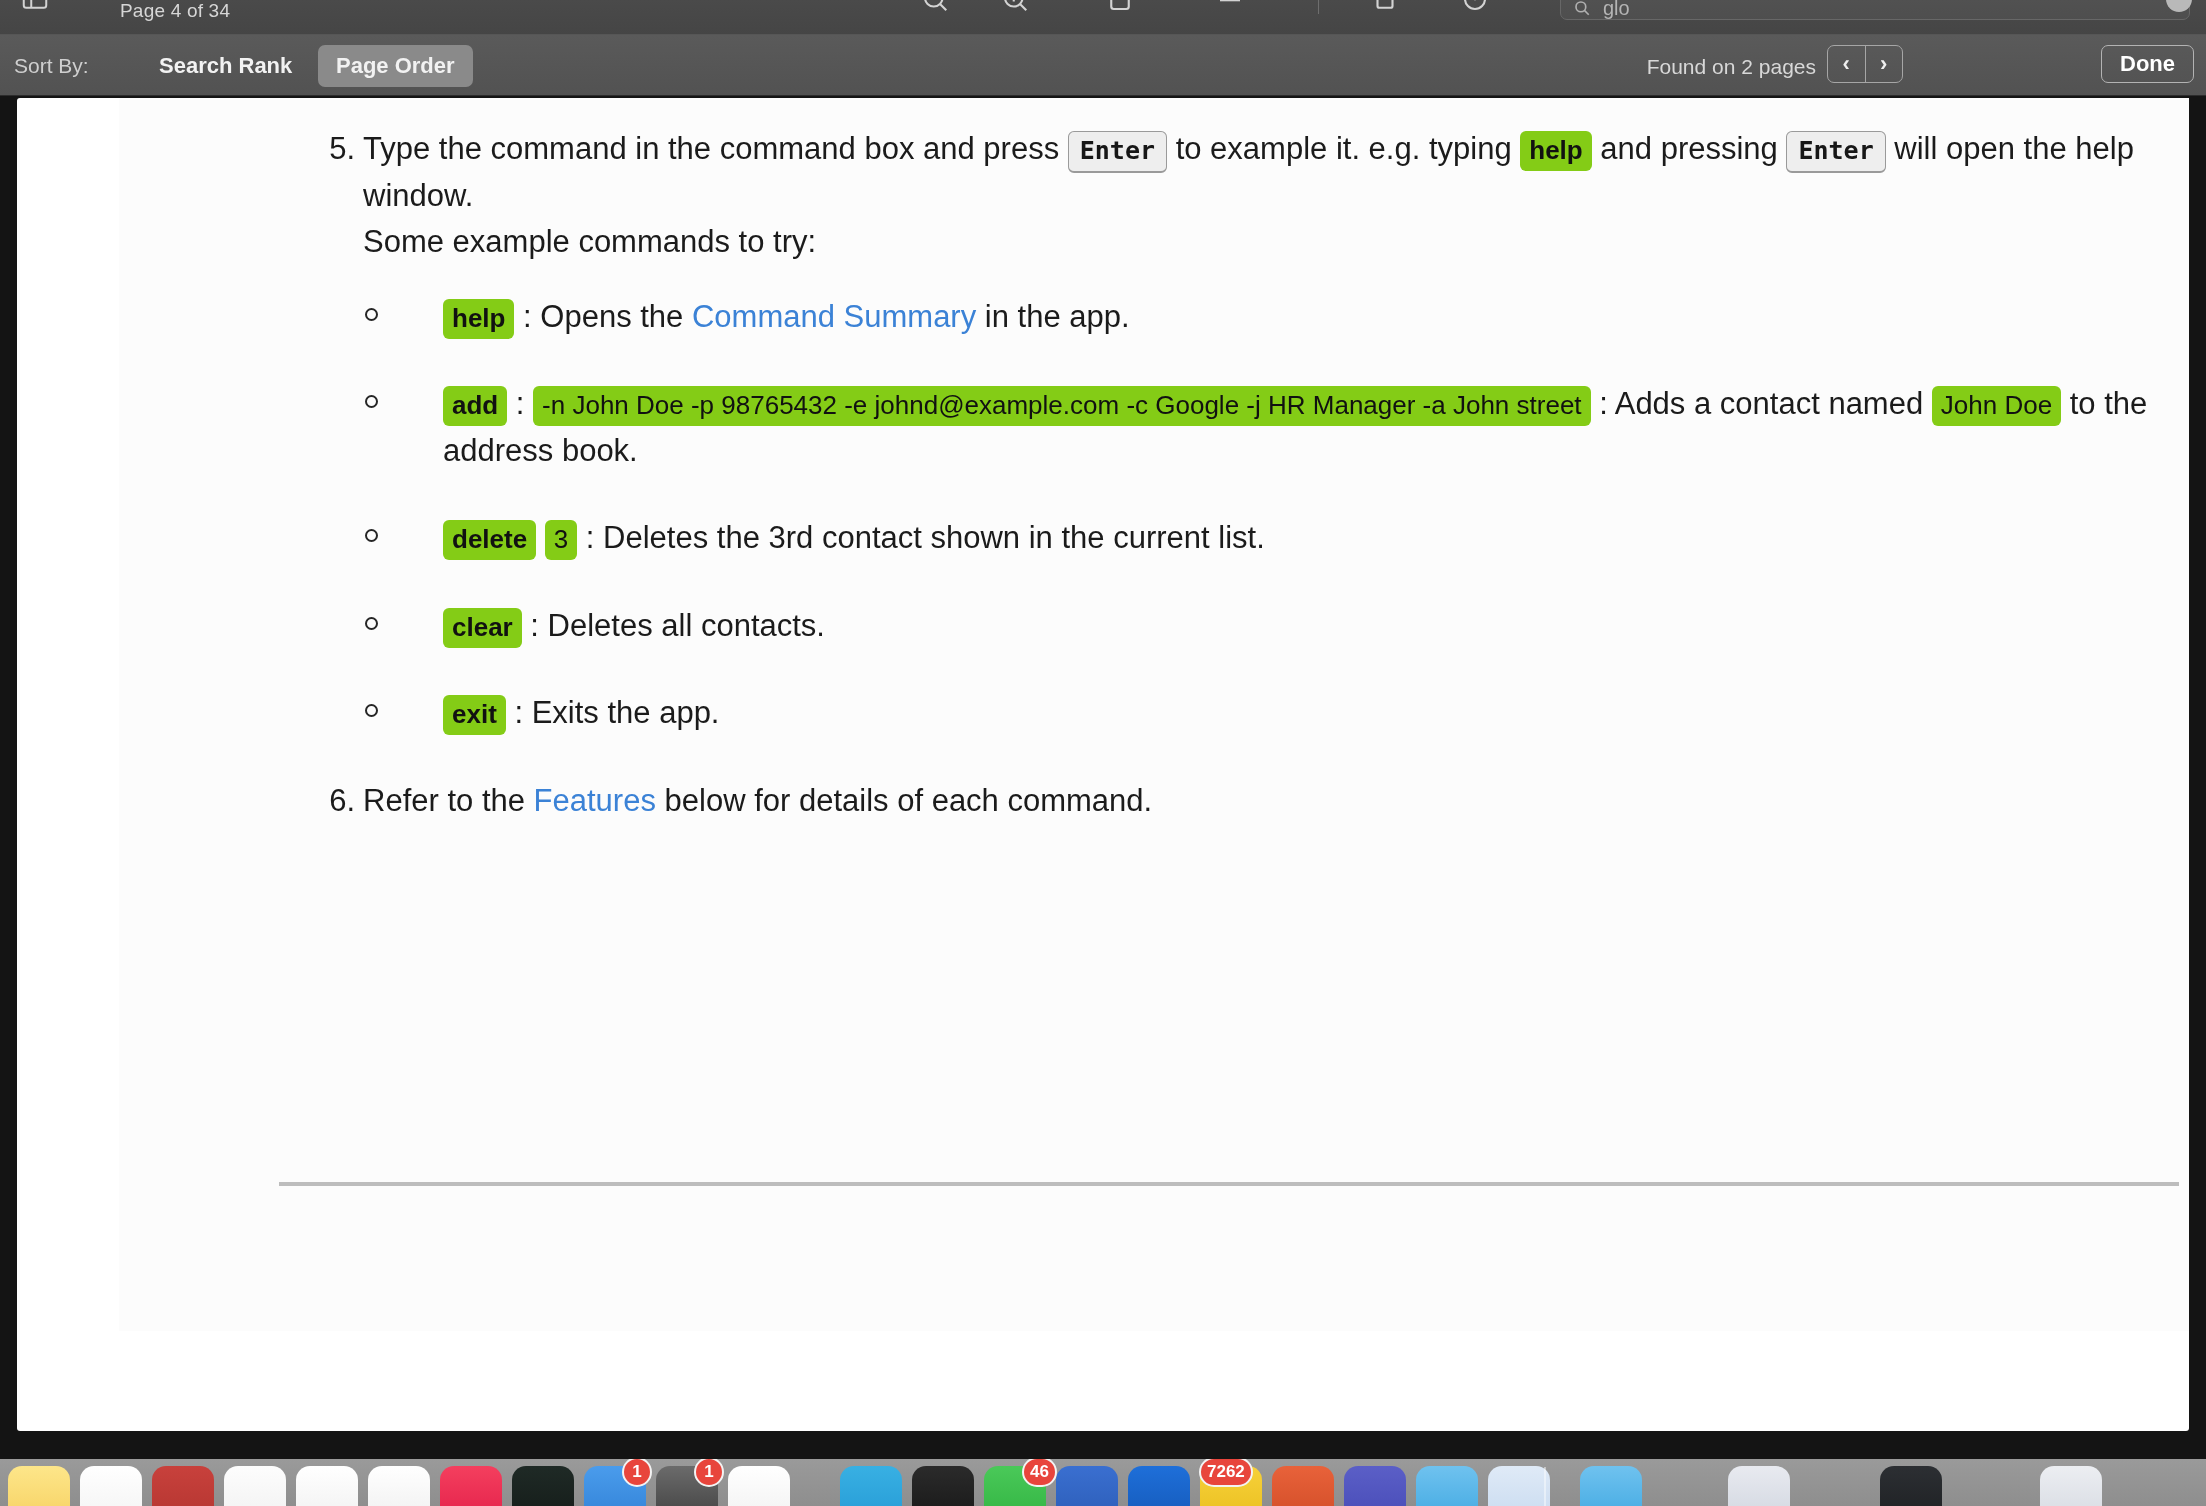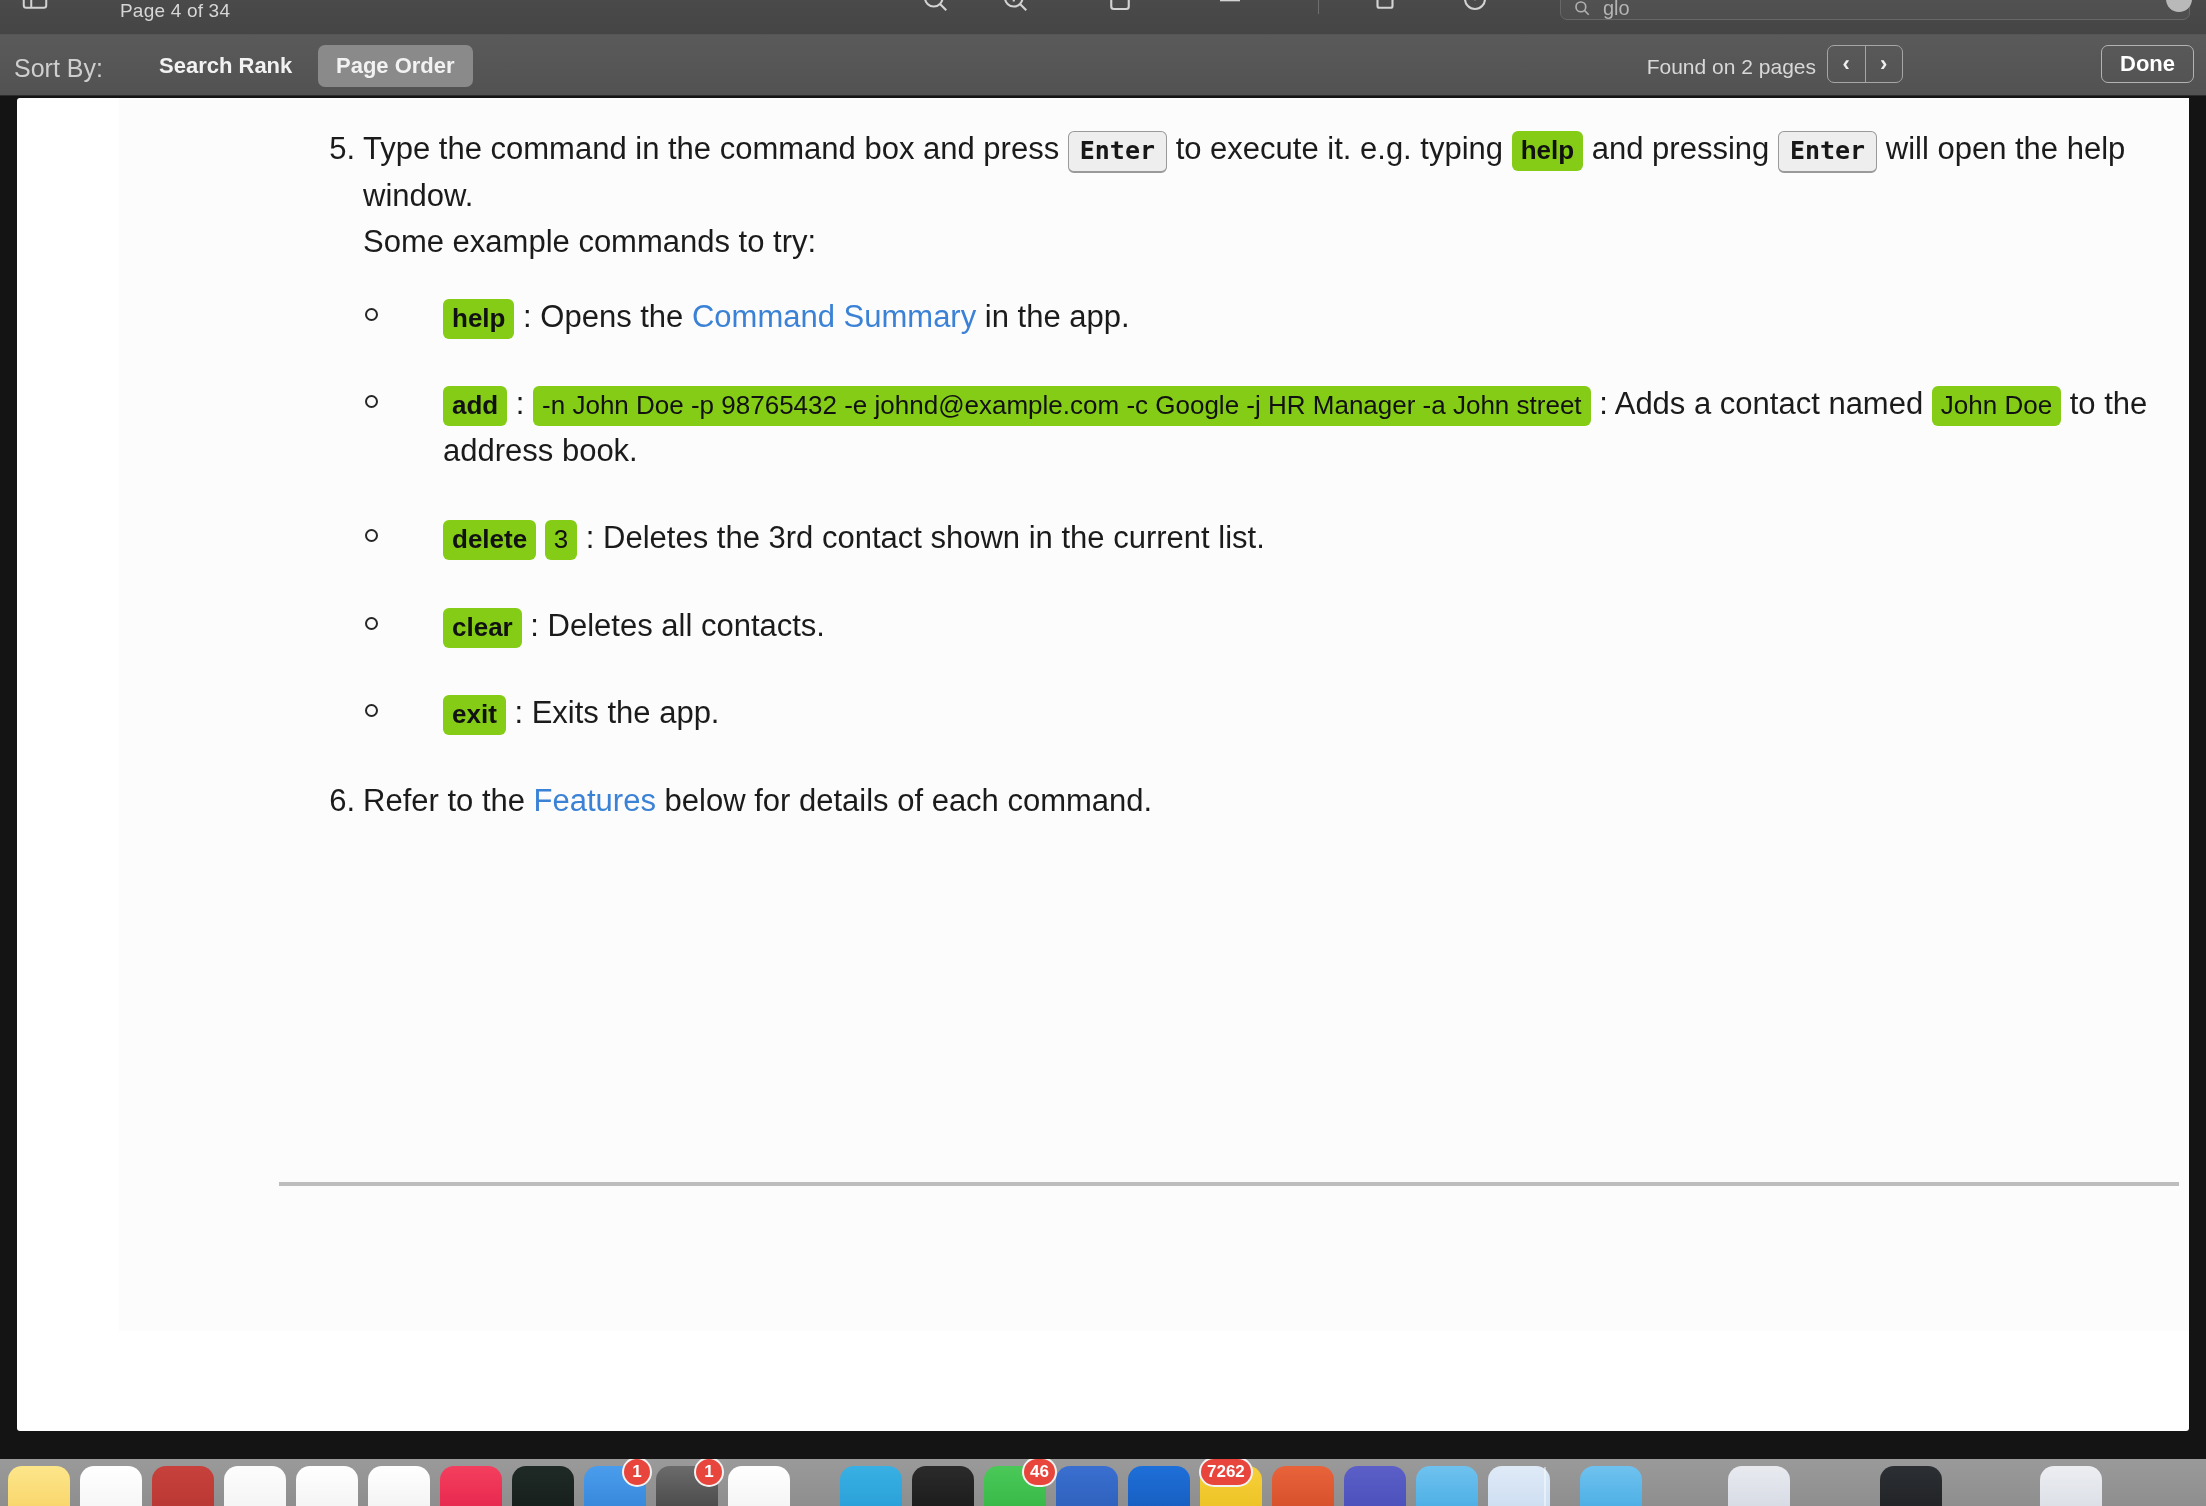--- a/index.html
+++ b/index.html
@@ -54,21 +54,21 @@
   }
 
   
   .find-bar {
     position: absolute; left: 0; top: 35px; width: 2206px; height: 61px;
     background: linear-gradient(to bottom, #5a5a5a 0%, #525252 100%);
     border-bottom: 1px solid #2c2c2c;
   }
   .sort-label {
     position: absolute; left: 14px; top: 19px;
-    font-size: 25px; color: #cfcfcf;
+    font-size: 21px; color: #cfcfcf;
   }
   .sort-opt {
     position: absolute; top: 10px;
     font-size: 22px; font-weight: bold; color: #f2f2f2;
     padding: 8px 18px; border-radius: 7px;
   }
   .sort-opt.sel { background: #8a8a8a; }
 
   .found-text {
     position: absolute; right: 390px; top: 20px;
@@ -272,21 +272,21 @@
   <div class="done-btn">Done</div>
 </div>
 
 <div class="doc-viewport">
   <div class="doc-page">
     <div class="doc-inner">
       <div class="doc-body">
 
         <div class="ol-item">
           <div class="ol-num">5.</div>
-          <div class="ol-text"><span>Type the command in the command box and press </span><kbd class="kb">Enter</kbd><span> to execute it. e.g. typing </span><code class="cd">help</code><span> and pressing </span><kbd class="kb">Enter</kbd><span> will open the help window.</span><br><span>Some example commands to try:</span></div>
+          <div class="ol-text"><span>Type the command in the command box and press </span><kbd class="kb">Enter</kbd><span> to example it. e.g. typing </span><code class="cd">help</code><span> and pressing </span><kbd class="kb">Enter</kbd><span> will open the help window.</span><br><span>Some example commands to try:</span></div>
         </div>
 
         <div class="ul-list">
           <div class="ul-item">
             <div class="ul-bullet"></div>
             <div class="ul-text"><code class="cd">help</code><span> : Opens the </span><a class="lnk" href="#">Command Summary</a><span> in the app.</span></div>
           </div>
           <div class="ul-item">
             <div class="ul-bullet"></div>
             <div class="ul-text"><code class="cd">add</code><span> : </span><code class="cd plain">-n John Doe -p 98765432 -e johnd@example.com -c Google -j HR Manager -a John street</code><span> : Adds a contact named </span><code class="cd plain">John Doe</code><span> to the address book.</span></div>

